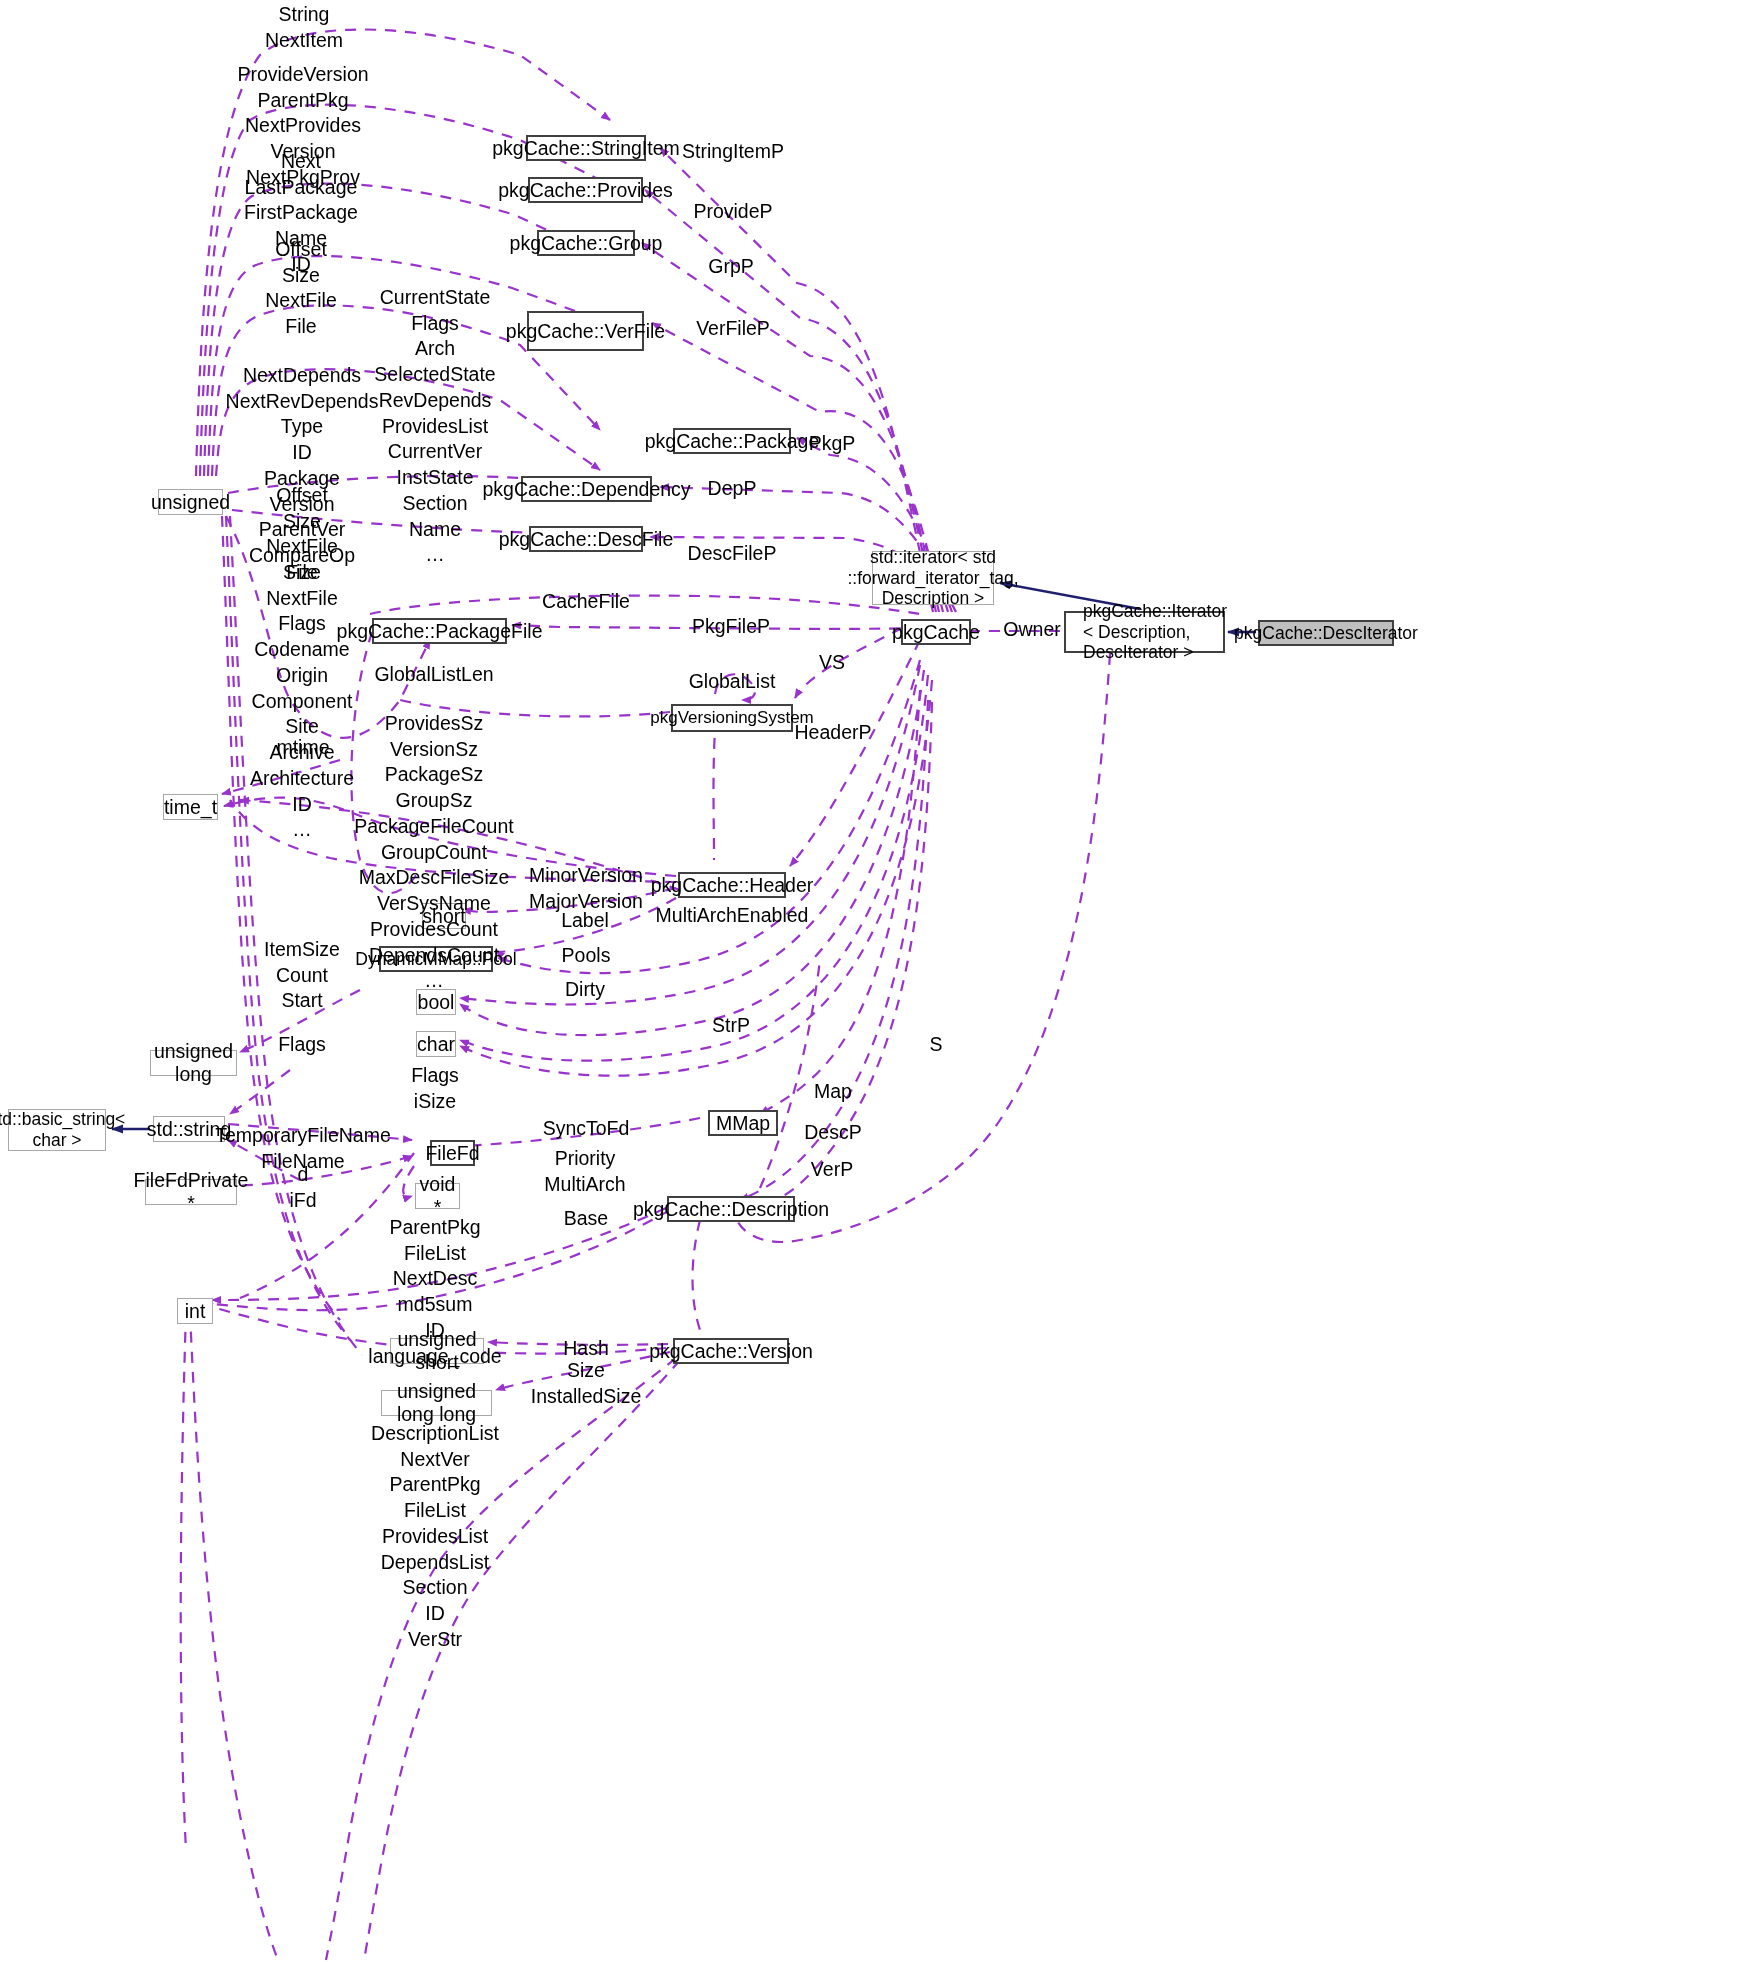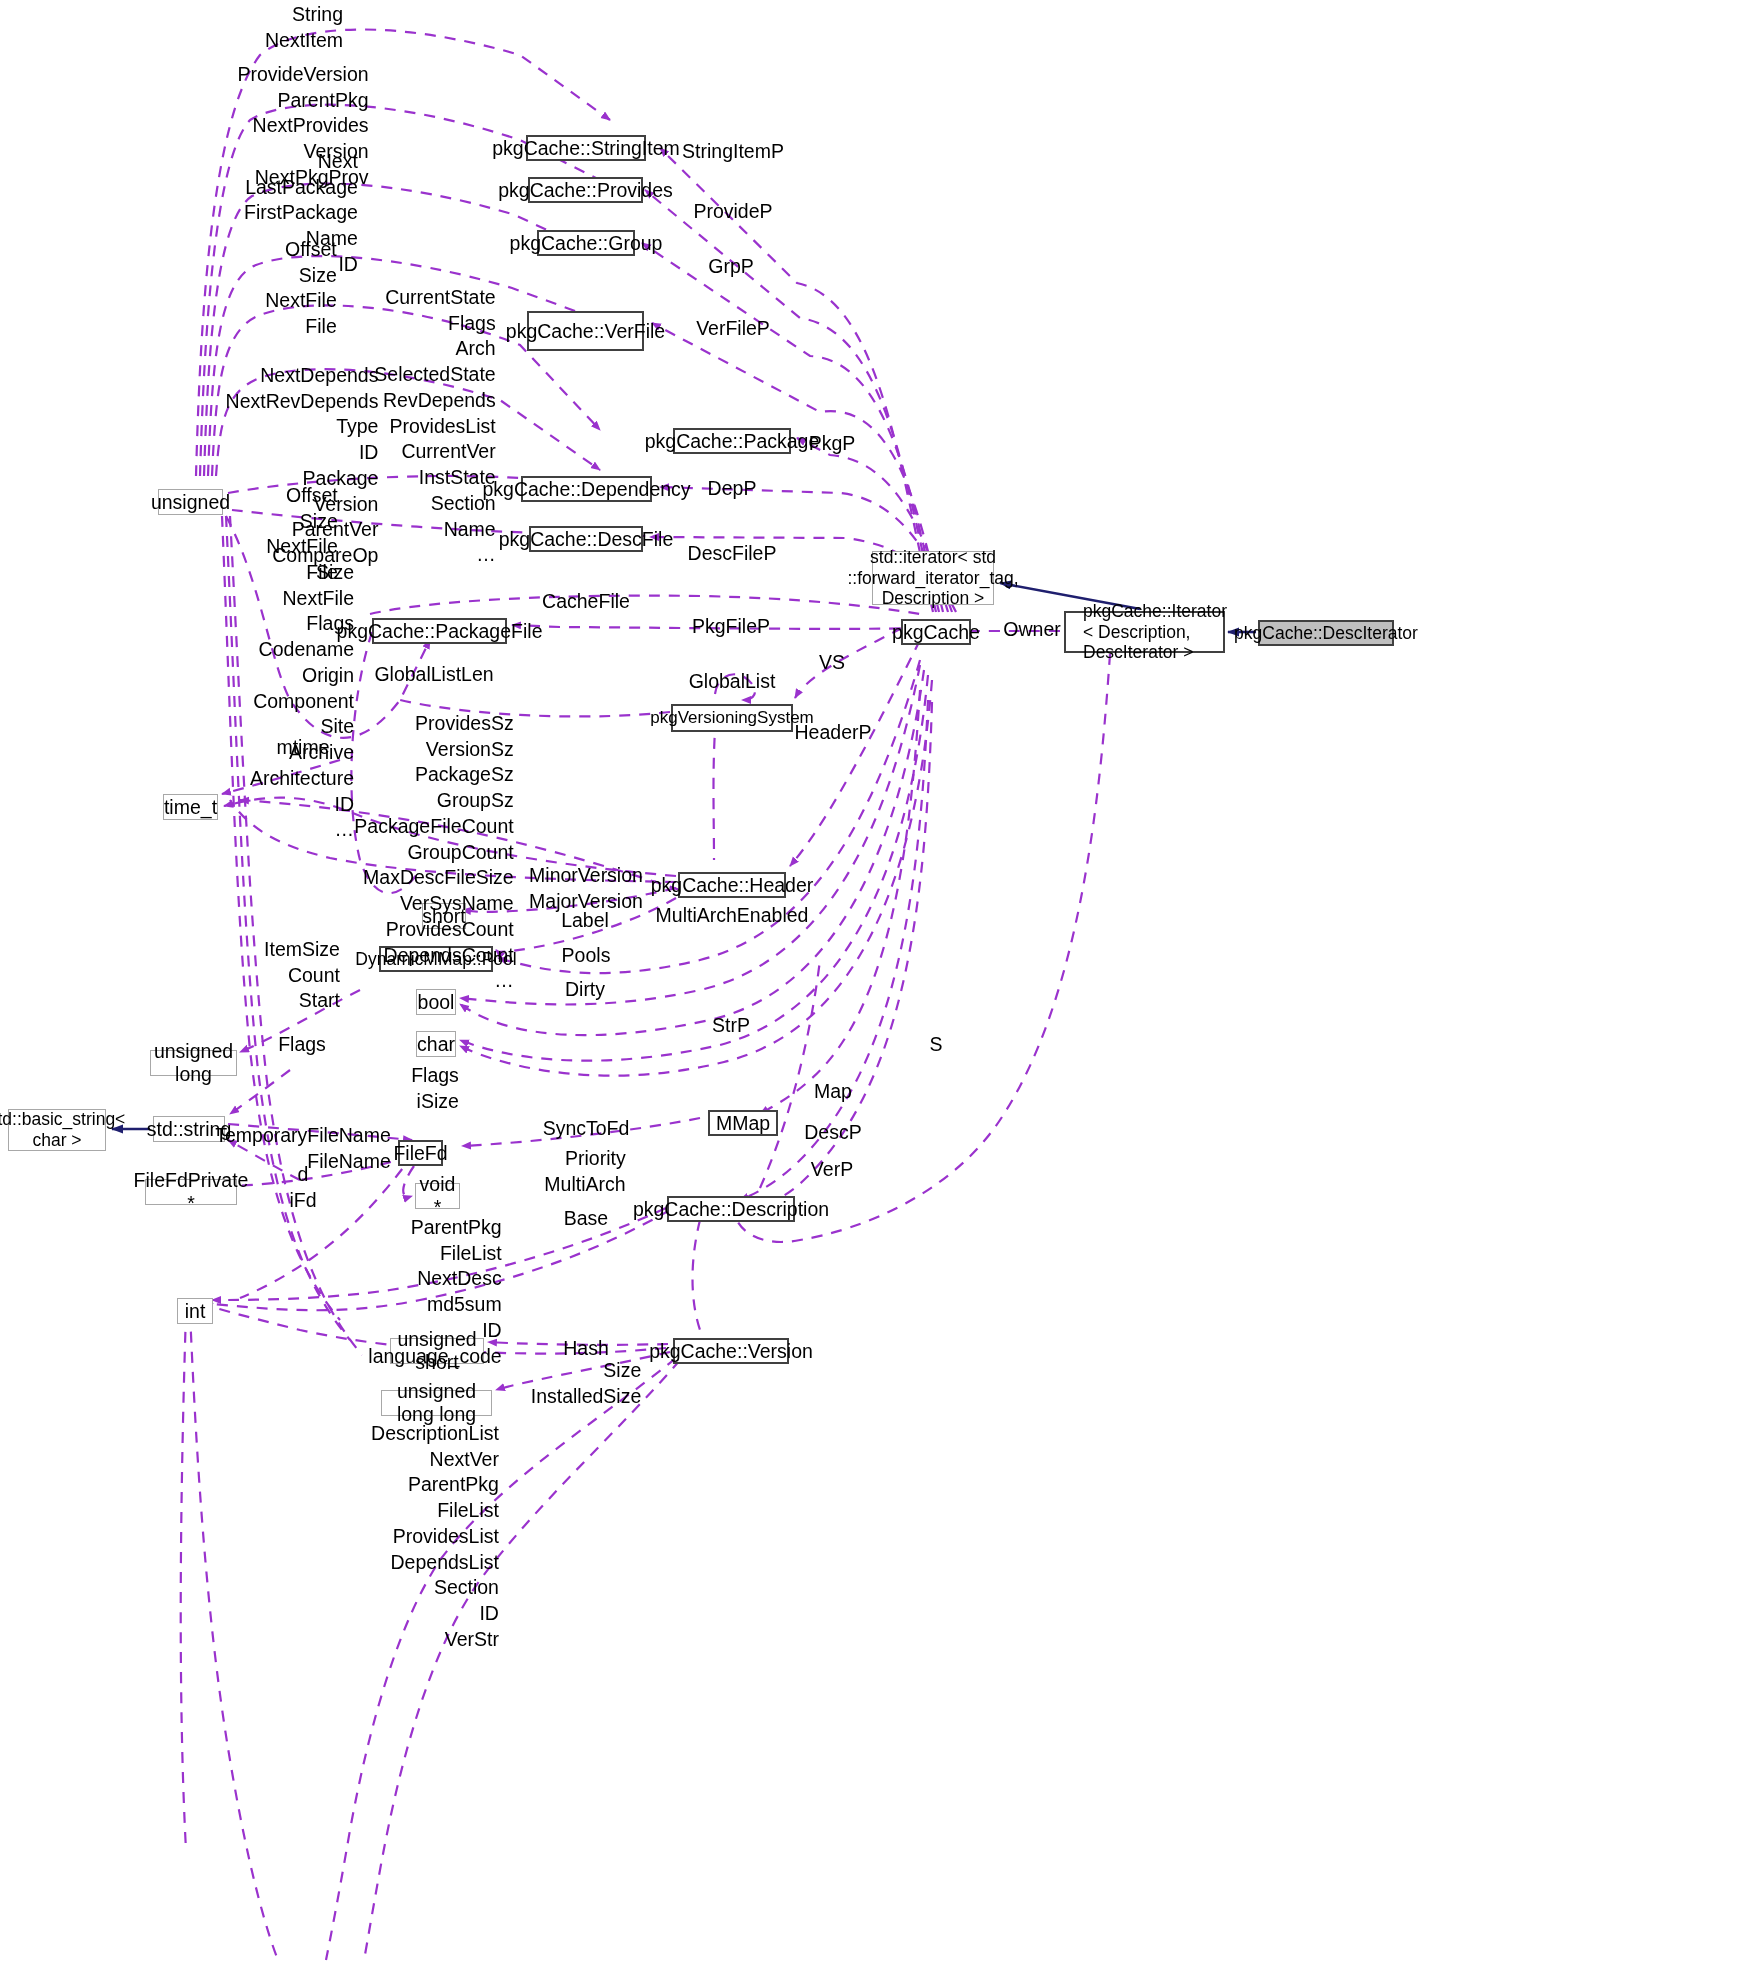--- a/index.html
+++ b/index.html
@@ -54,21 +54,21 @@
     border: 1.4px solid #a8a8a8;
   }
   .node.highlight {
     border: 2.4px solid #404040;
     background: #bfbfbf;
   }
   .edge-label {
     position: absolute;
     font-size: 19.5px;
     color: #000000;
-    text-align: right;
+    text-align: center;
     line-height: 1.32;
     white-space: pre-line;
     transform: translateX(-50%);
     pointer-events: none;
   }
 </style>
 </head>
 <body>
 
 <div id="diagram-root">
@@ -190,21 +190,21 @@
   <div class="node thick" style="left:678px;top:872px;width:108px;height:26px">pkgCache::Header</div>
   <div class="node thin" style="left:422px;top:903px;width:44px;height:26px">short</div>
   <div class="node thick" style="left:379px;top:946px;width:114px;height:26px;font-size:17.5px">DynamicMMap::Pool</div>
   <div class="node thin" style="left:416px;top:989px;width:40px;height:26px">bool</div>
   <div class="node thin" style="left:416px;top:1031px;width:40px;height:26px">char</div>
   <div class="node thin" style="left:150px;top:1050px;width:87px;height:26px">unsigned long</div>
   <div class="node thin" style="left:8px;top:1109px;width:98px;height:42px;font-size:17.5px">std::basic_string&lt;
 char &gt;</div>
   <div class="node thin" style="left:153px;top:1116px;width:72px;height:26px">std::string</div>
   <div class="node thick" style="left:708px;top:1110px;width:70px;height:26px">MMap</div>
-  <div class="node thick" style="left:398px;top:1140px;width:45px;height:26px">FileFd</div>
+  <div class="node thick" style="left:430px;top:1140px;width:45px;height:26px">FileFd</div>
   <div class="node thin" style="left:145px;top:1179px;width:92px;height:26px">FileFdPrivate *</div>
   <div class="node thin" style="left:415px;top:1183px;width:45px;height:26px">void *</div>
   <div class="node thick" style="left:667px;top:1196px;width:128px;height:26px">pkgCache::Description</div>
   <div class="node thin" style="left:177px;top:1298px;width:30px;height:26px">int</div>
   <div class="node thick" style="left:673px;top:1338px;width:116px;height:26px">pkgCache::Version</div>
   <div class="node thin" style="left:390px;top:1338px;width:94px;height:26px">unsigned short</div>
   <div class="node thin" style="left:381px;top:1390px;width:111px;height:26px">unsigned long long</div>
 
   <div class="edge-label" style="left:304px;top:2px">String
 NextItem</div>

